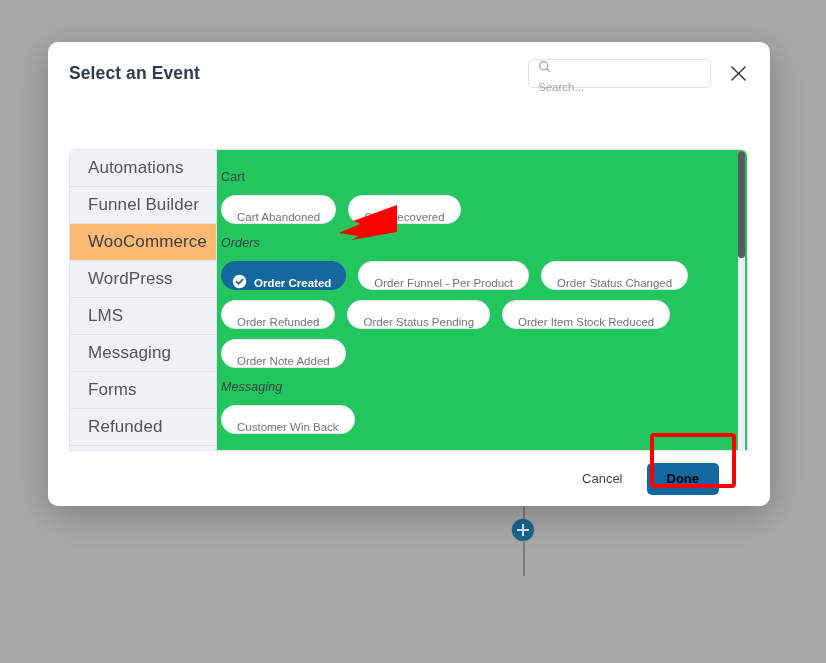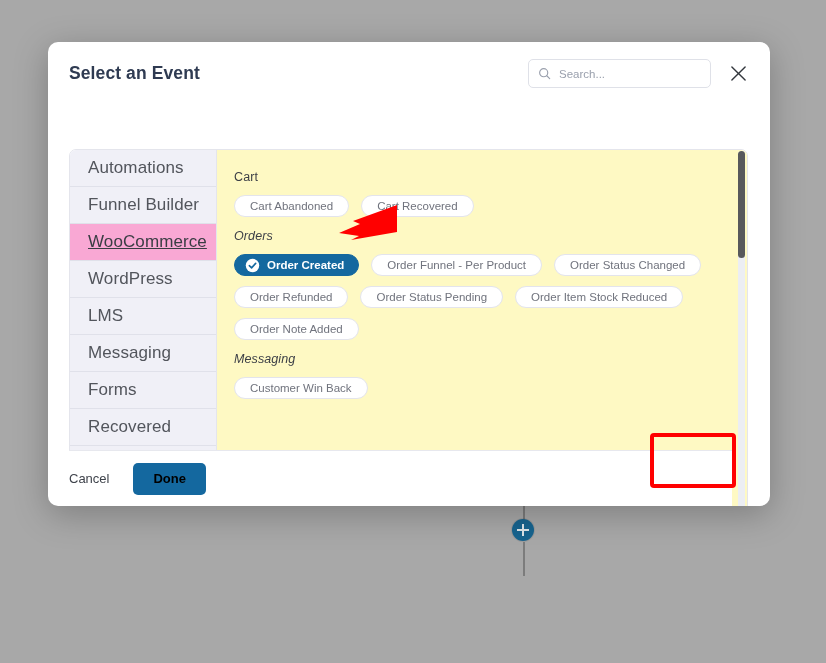--- a/index.html
+++ b/index.html
@@ -106,25 +106,26 @@
     display: flex;
     align-items: center;
     gap: 17px;
   }
   #search-box {
     width: 183px;
     height: 29px;
     border: 1px solid #dfe1e8;
     border-radius: 5px;
     display: flex;
-    align-items: center;
+    align-items: flex-start;
     padding: 0 9px;
     gap: 8px;
     background: #fff;
     box-sizing: border-box;
+    flex-direction: column;
   }
   #search-icon { flex: none; display:block; }
   #search-input {
     border: 0;
     outline: 0;
     font-family: "Liberation Sans", sans-serif;
     font-size: 11.5px;
     color: #6b7280;
     width: 100%;
     background: transparent;
@@ -166,53 +167,52 @@
     align-items: center;
     padding-left: 18px;
     font-size: 17px;
     color: #52555c;
     border-bottom: 1px solid #e0e1ea;
     box-sizing: border-box;
     cursor: pointer;
     letter-spacing: 0.1px;
   }
   .sidebar-item.active {
-    background: #f9a8d4;
+    background: #fdba74;
     color: #3a3d44;
-    text-decoration: underline;
   }
 
   #event-scroll-area {
     flex: 1;
     position: relative;
     overflow: hidden;
-    background: #fef9c3;
-    padding: 20px 0 0 17px;
+    background: #22c55e;
+    padding: 20px 0 0 4px;
     box-sizing: border-box;
   }
   .group-title {
     font-size: 12.5px;
     color: #3c3f46;
     margin: 0 0 11px 0;
     letter-spacing: 0.1px;
   }
   .group-title.spaced { margin-top: 12px; font-style: italic; }
   .chip-row {
     display: flex;
     flex-wrap: wrap;
     gap: 10px 12px;
     margin-bottom: 0;
   }
   .event-chip {
-    height: 22px;
+    height: 29px;
     border: 1px solid #e3e4ec;
     border-radius: 14px;
     background: #fff;
     display: inline-flex;
-    align-items: center;
+    align-items: flex-end;
     padding: 0 15px;
     font-size: 11.5px;
     color: #70737d;
     cursor: pointer;
     white-space: nowrap;
     box-sizing: border-box;
   }
   .event-chip.selected {
     background: #14689f;
     border-color: #14689f;
@@ -241,27 +241,27 @@
     height: 107px;
     background: #58595b;
     border-radius: 4px;
     cursor: pointer;
   }
 
   
   #modal-footer {
     position: absolute;
     left: 21px;
-    right: 38px;
+    right: 21px;
     bottom: 0;
     height: 56px;
     border-top: 1px solid #e7e8ee;
     display: flex;
     align-items: center;
-    justify-content: flex-start;
+    justify-content: flex-end;
     gap: 24px;
     padding-right: 30px;
     box-sizing: border-box;
     background: #fff;
   }
   #cancel-button {
     font-size: 13px;
     color: #3f434b;
     cursor: pointer;
     background: none;
@@ -353,21 +353,21 @@
       <div class="sidebar-item">
         <span>LMS</span>
       </div>
       <div class="sidebar-item">
         <span>Messaging</span>
       </div>
       <div class="sidebar-item">
         <span>Forms</span>
       </div>
       <div class="sidebar-item">
-        <span>Recovered</span>
+        <span>Refunded</span>
       </div>
       <div class="sidebar-item">
         <span>CRM</span>
       </div>
     </div>
 
     <div id="event-scroll-area">
 
       <div class="group-title">Cart</div>
       <div class="chip-row">

